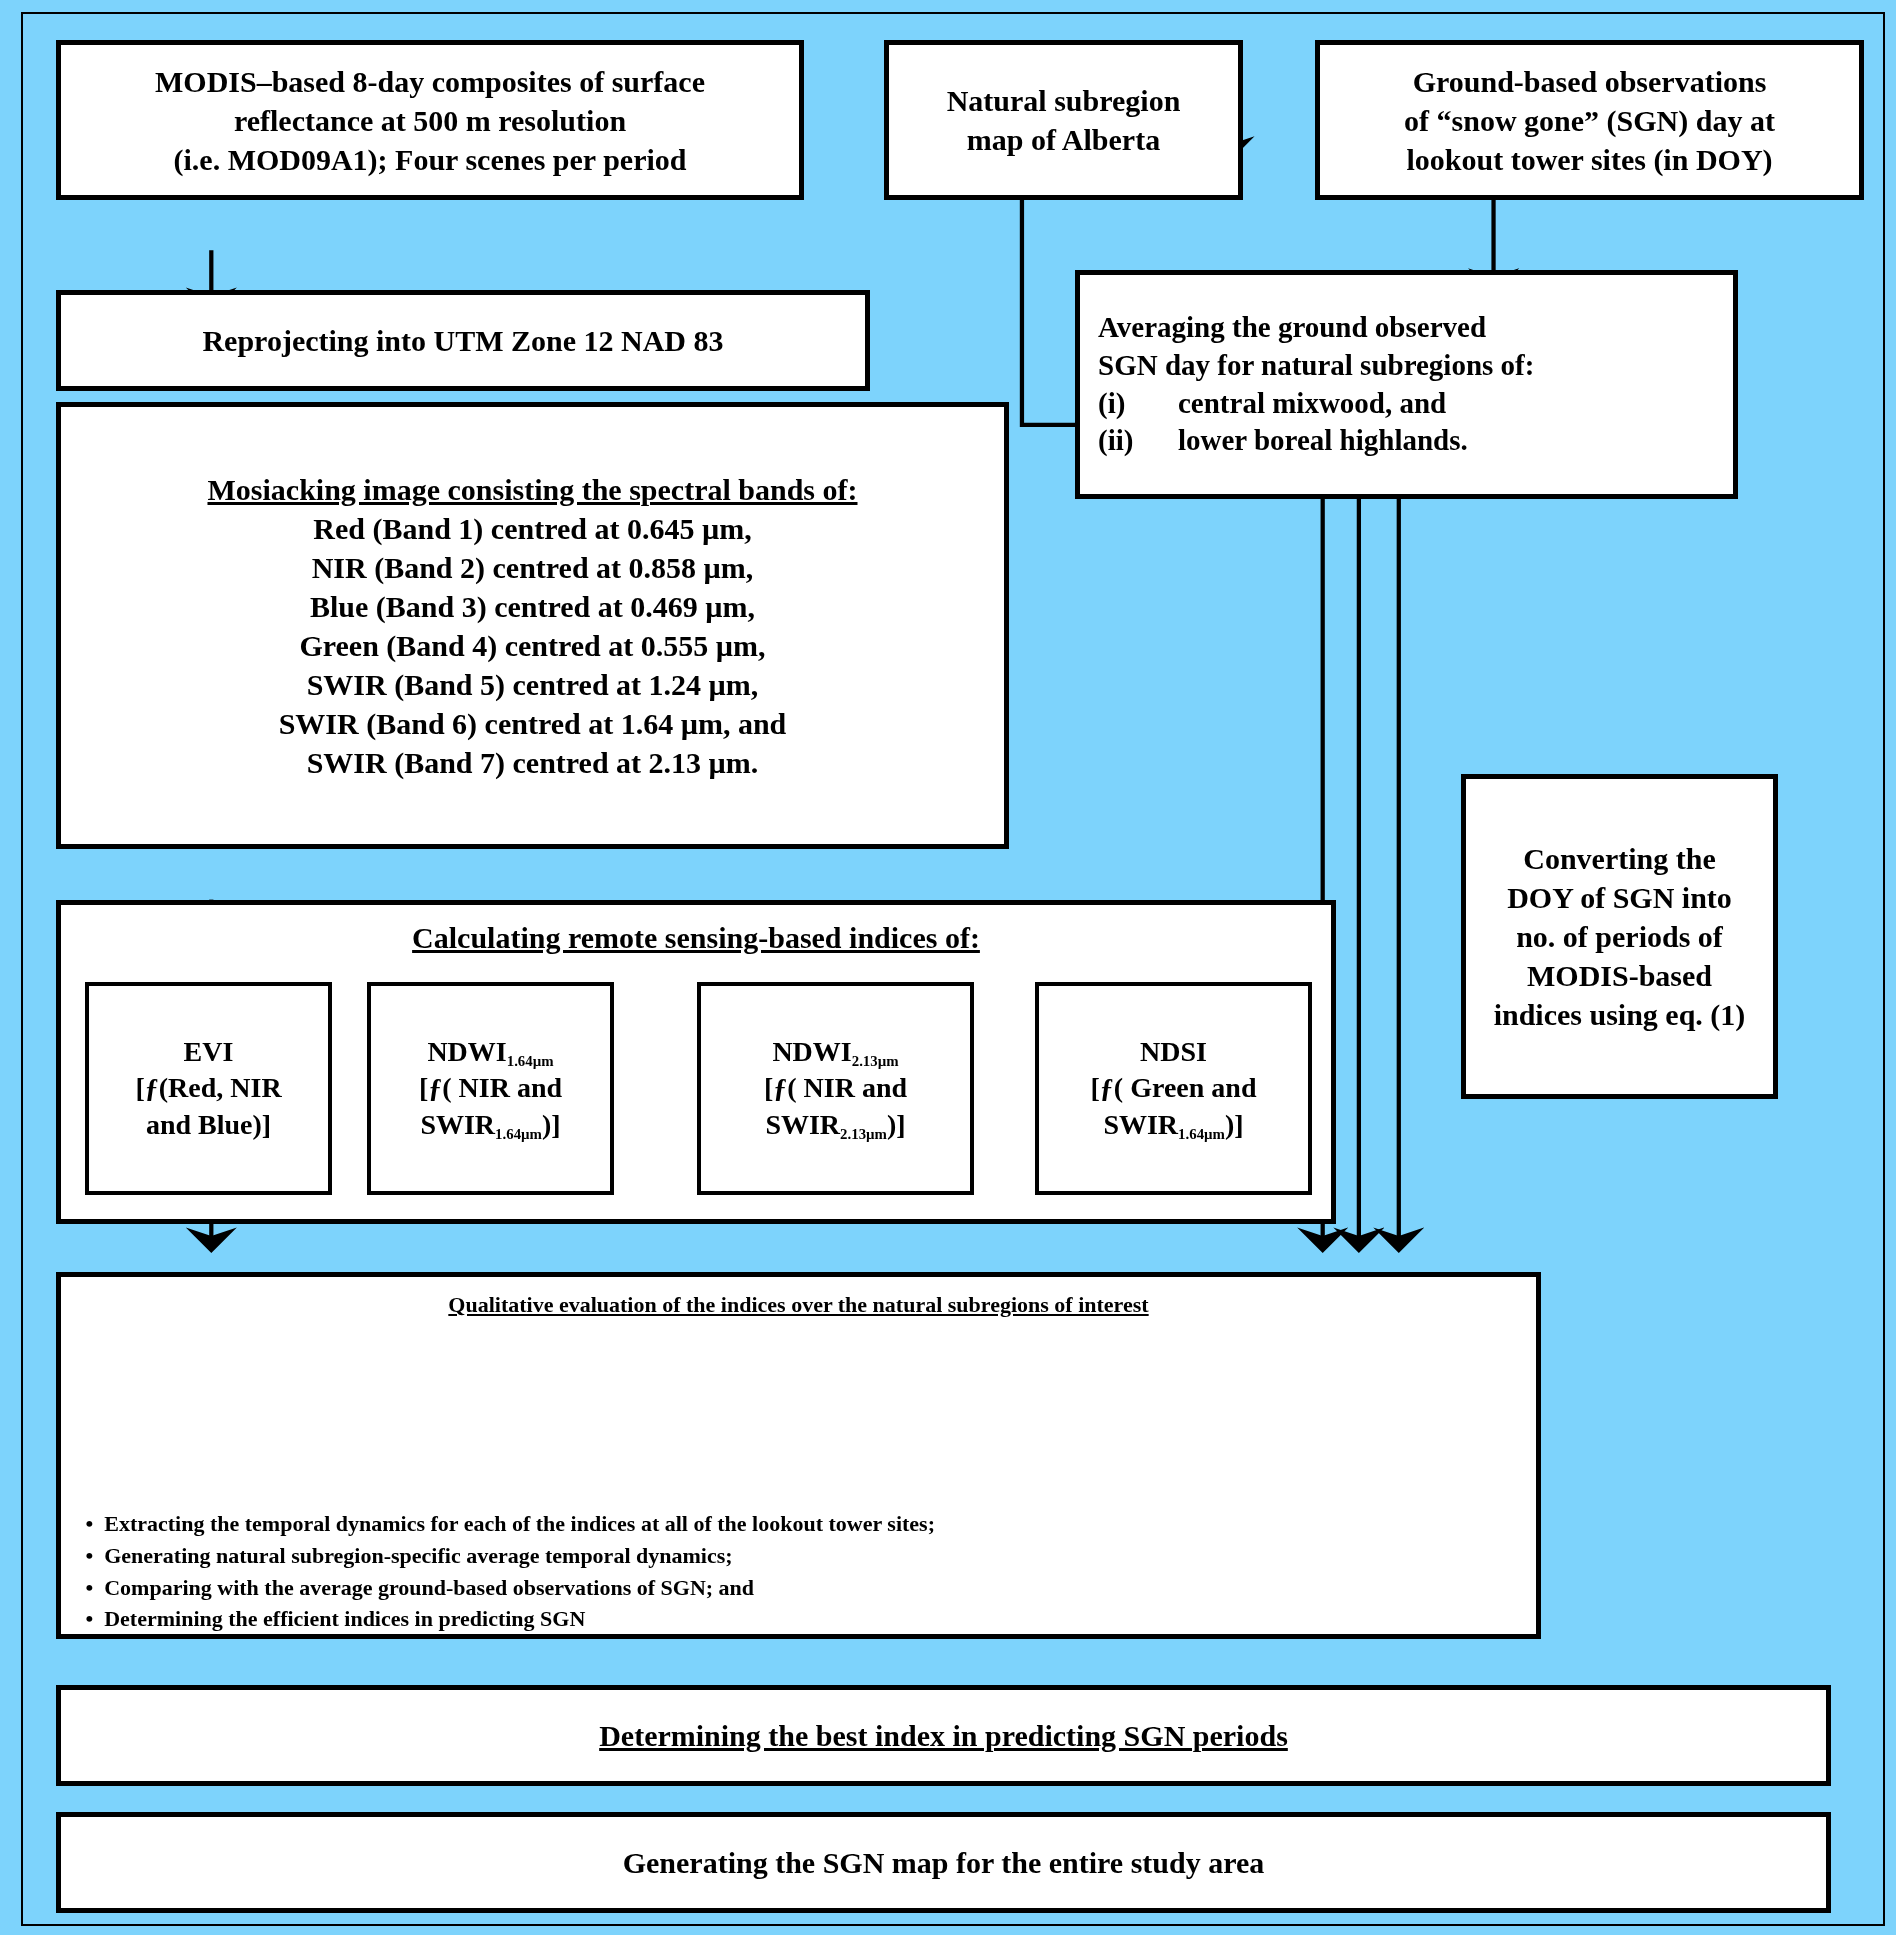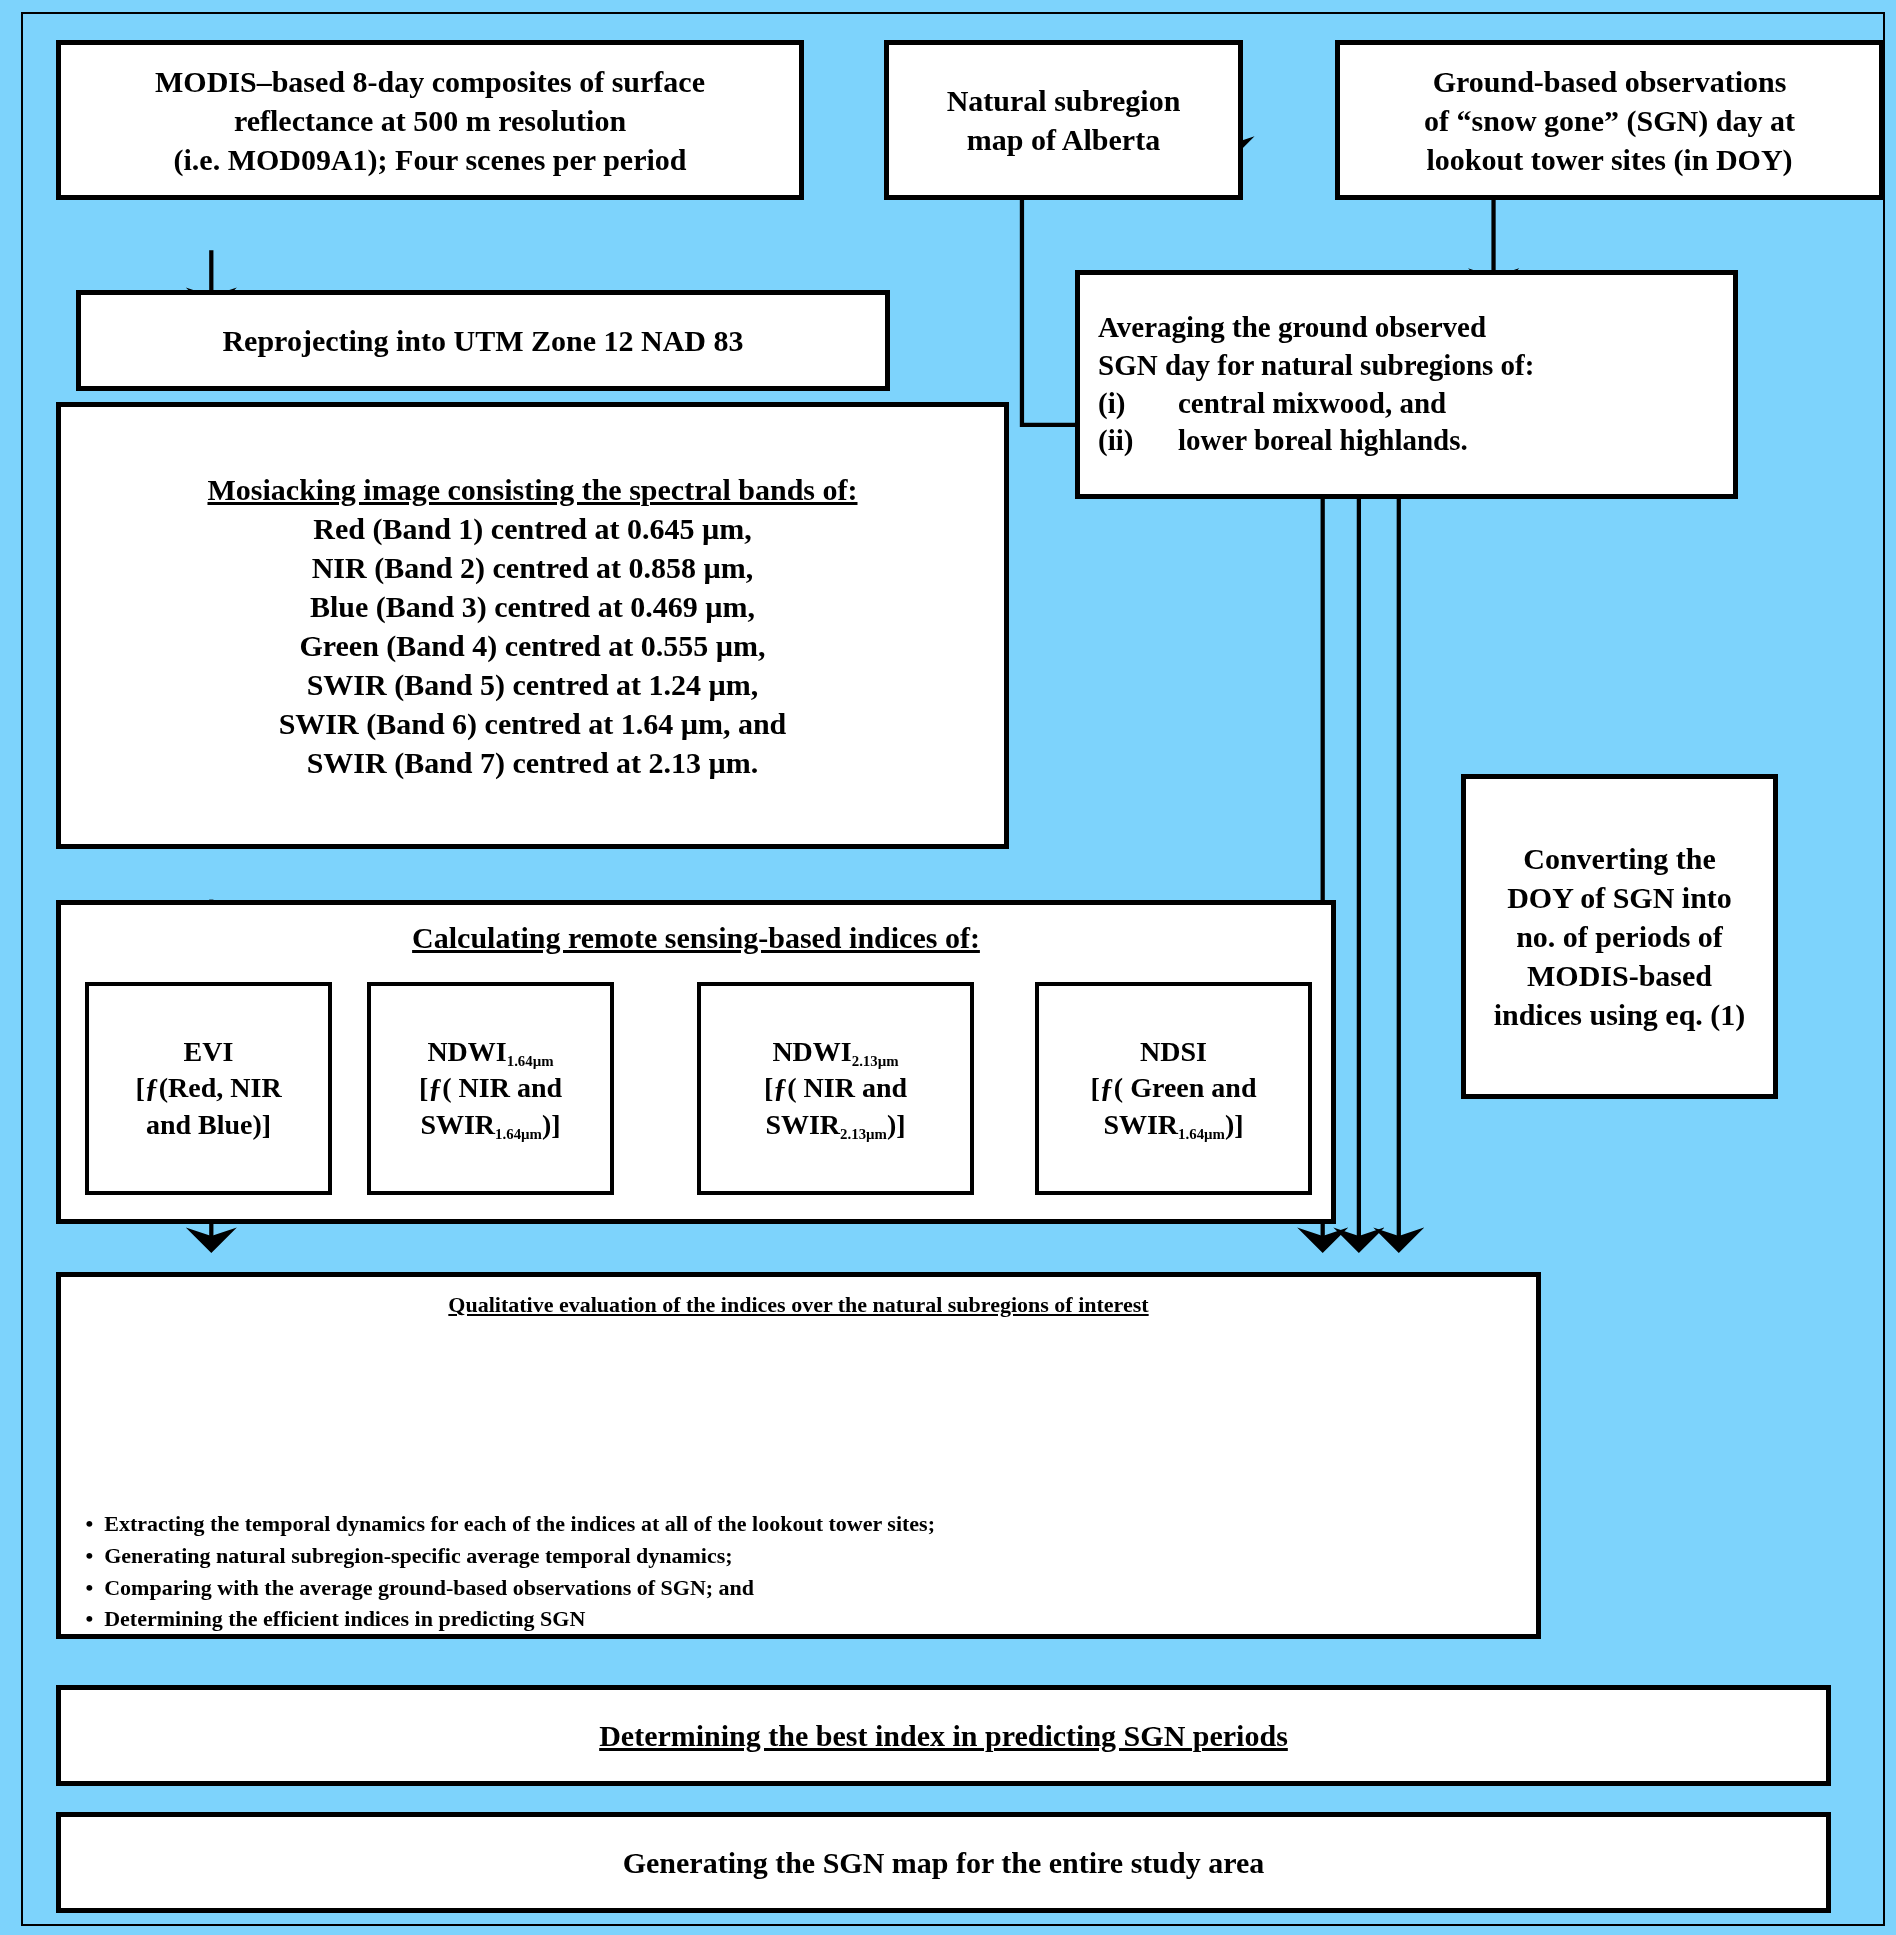--- a/index.html
+++ b/index.html
@@ -64,27 +64,27 @@
     <span class="ln">MODIS–based 8-day composites of surface</span>
     <span class="ln">reflectance at 500 m resolution</span>
     <span class="ln">(i.e. MOD09A1); Four  scenes per period</span>
   </div>
 
   <div class="box" style="left:884px;top:40px;width:359px;height:160px;font-size:30px;">
     <span class="ln">Natural subregion</span>
     <span class="ln">map of Alberta</span>
   </div>
 
-  <div class="box" style="left:1315px;top:40px;width:549px;height:160px;font-size:30px;margin-left:20px;">
+  <div class="box" style="left:1315px;top:40px;width:549px;height:160px;font-size:30px;">
     <span class="ln">Ground-based observations</span>
     <span class="ln">of “snow gone” (SGN) day at</span>
     <span class="ln">lookout tower sites (in DOY)</span>
   </div>
 
-  <div class="box" style="left:56px;top:290px;width:814px;height:0px;height:101px;font-size:30px;margin-left:20px;">
+  <div class="box" style="left:56px;top:290px;width:814px;height:0px;height:101px;font-size:30px;">
     <span class="ln">Reprojecting into UTM Zone 12 NAD 83</span>
   </div>
 
   <div class="box lft" style="left:1075px;top:270px;width:663px;height:229px;font-size:29px;padding-left:18px;justify-content:center;">
     <span class="ln">Averaging the ground  observed</span>
     <span class="ln">SGN day for natural subregions of:</span>
     <span class="romanrow" style="padding-left:0;">
       <span class="rn">(i)</span>
       <span>central mixwood, and</span>
     </span>

